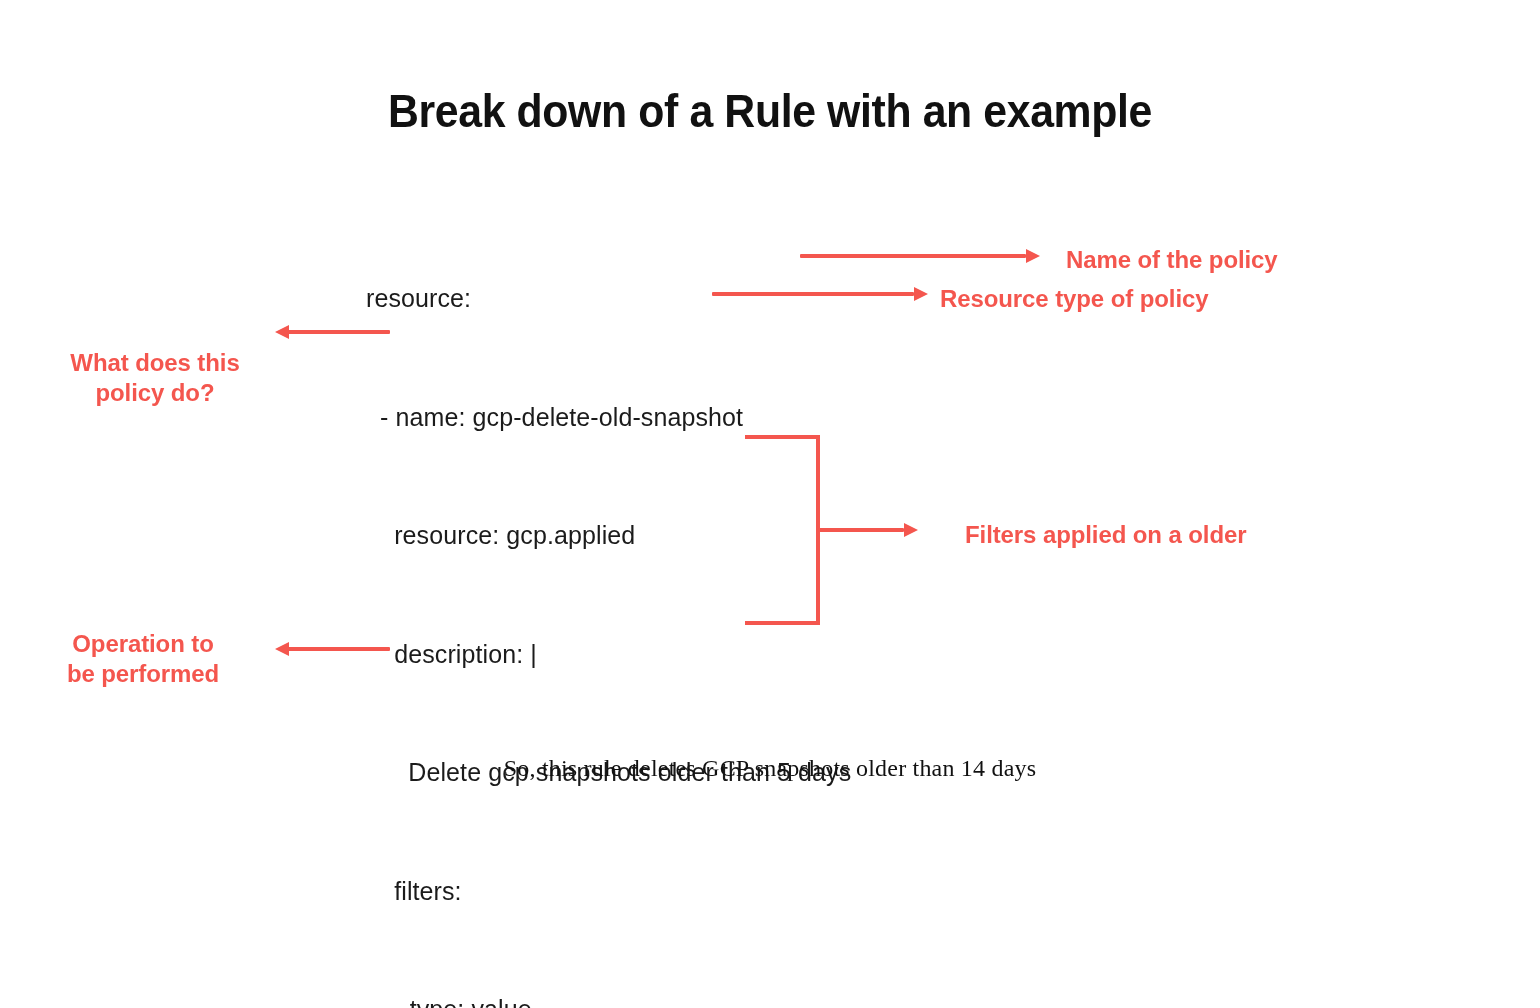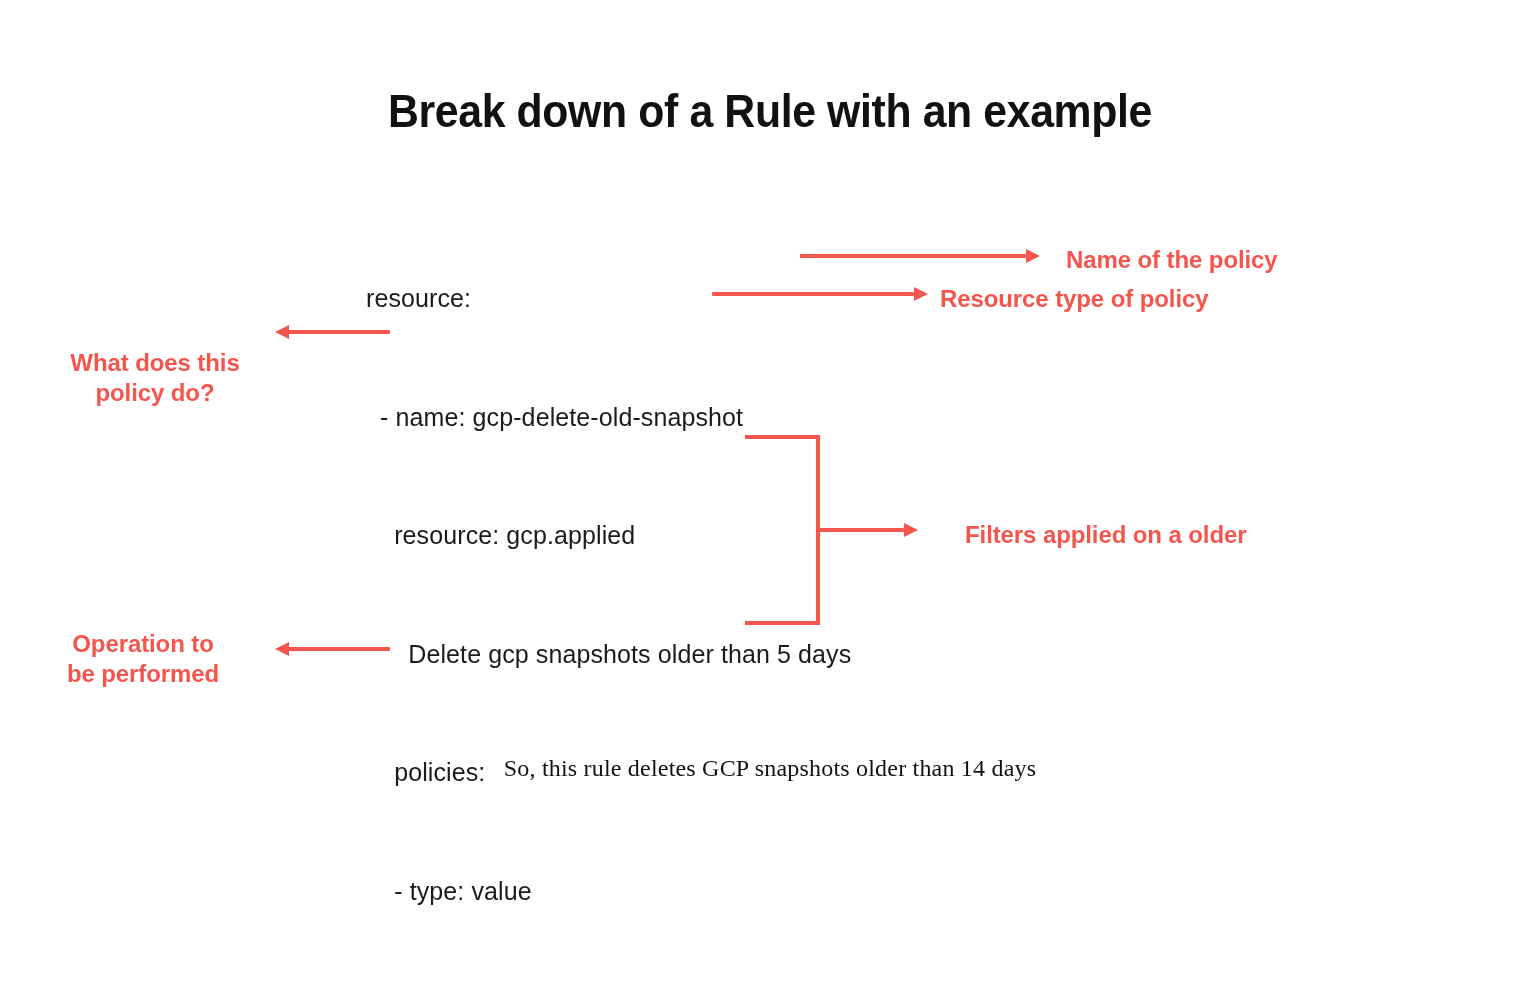--- a/index.html
+++ b/index.html
@@ -150,22 +150,23 @@
 <body>
 
 <div id="canvas">
 
   <div id="page-title">Break down of a Rule with an example</div>
 
   <div id="yaml-block">
     <div class="yaml-line">resource:</div>
     <div class="yaml-line">  - name: gcp-delete-old-snapshot</div>
     <div class="yaml-line">    resource: gcp.applied</div>
+    <div class="yaml-line">    description: |</div>
     <div class="yaml-line">      Delete gcp snapshots older than 5 days</div>
-    <div class="yaml-line">    policies:</div>
+    <div class="yaml-line">    filters:</div>
     <div class="yaml-line">    - type: value</div>
     
     
     
     
     
     
   </div>
 
   <div class="arrow" style="left:800px; top:245px; width:240px;">

